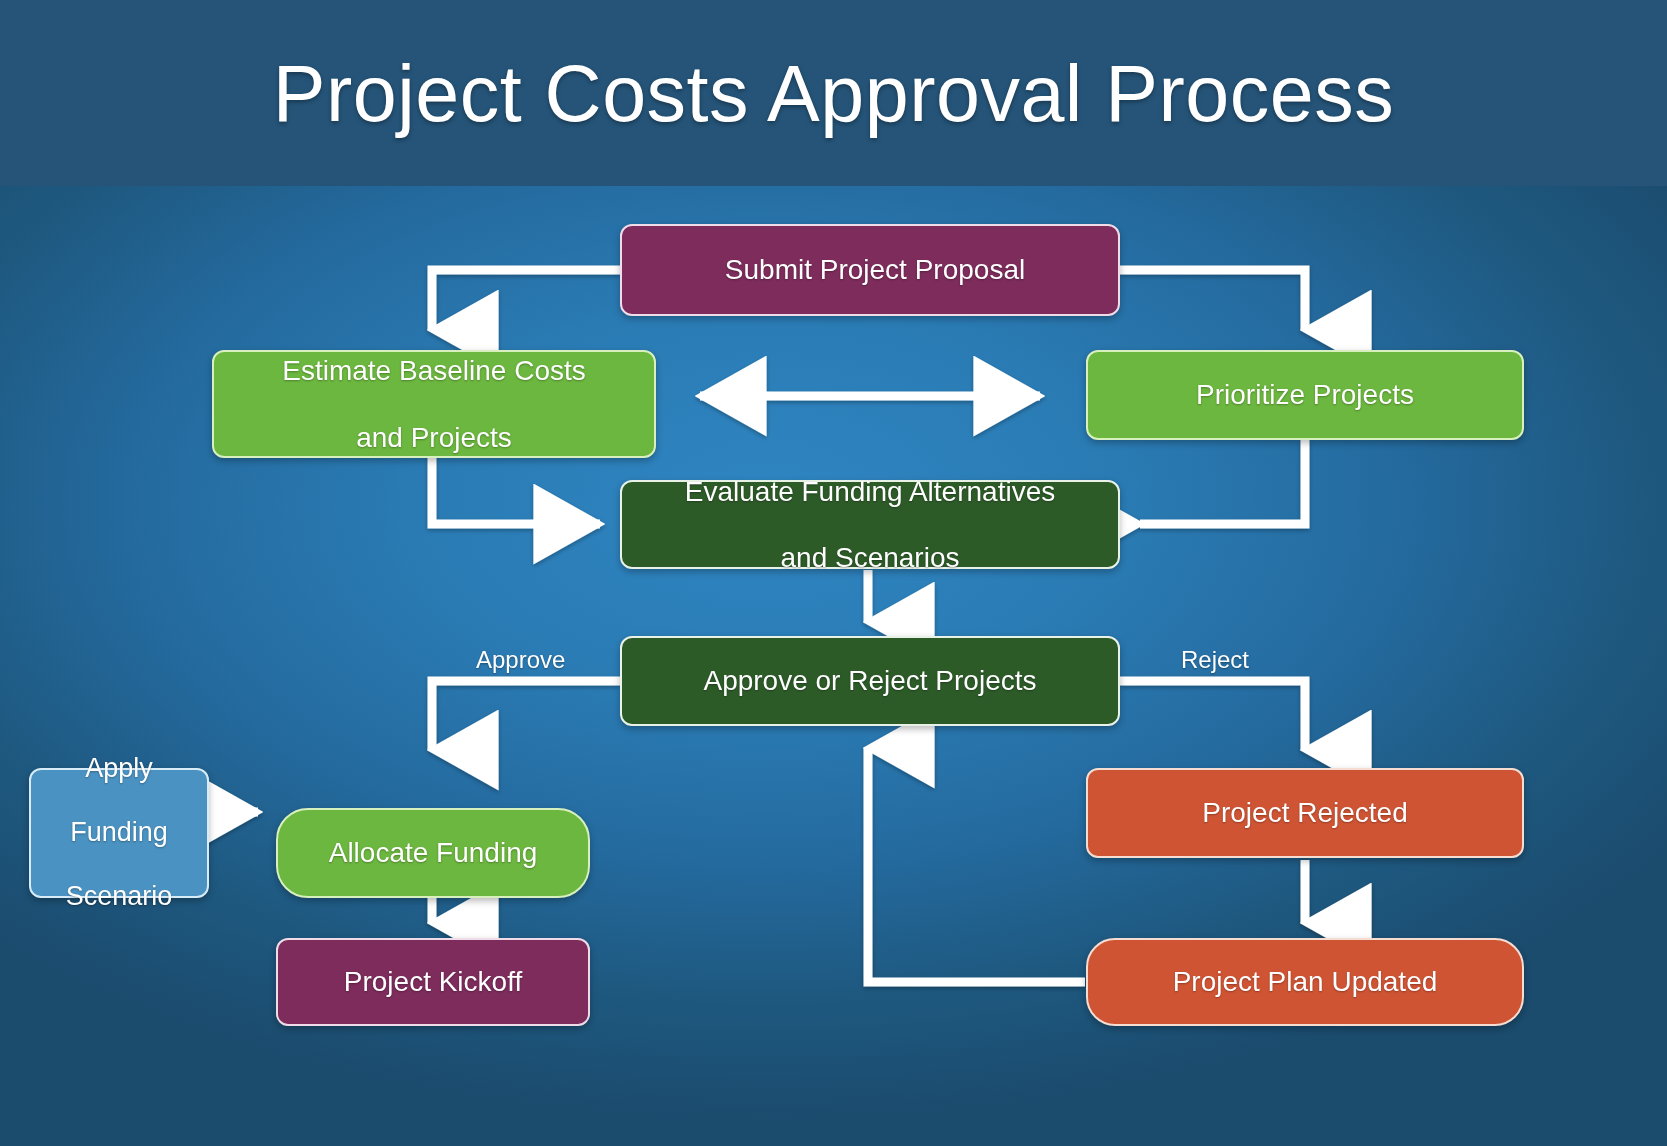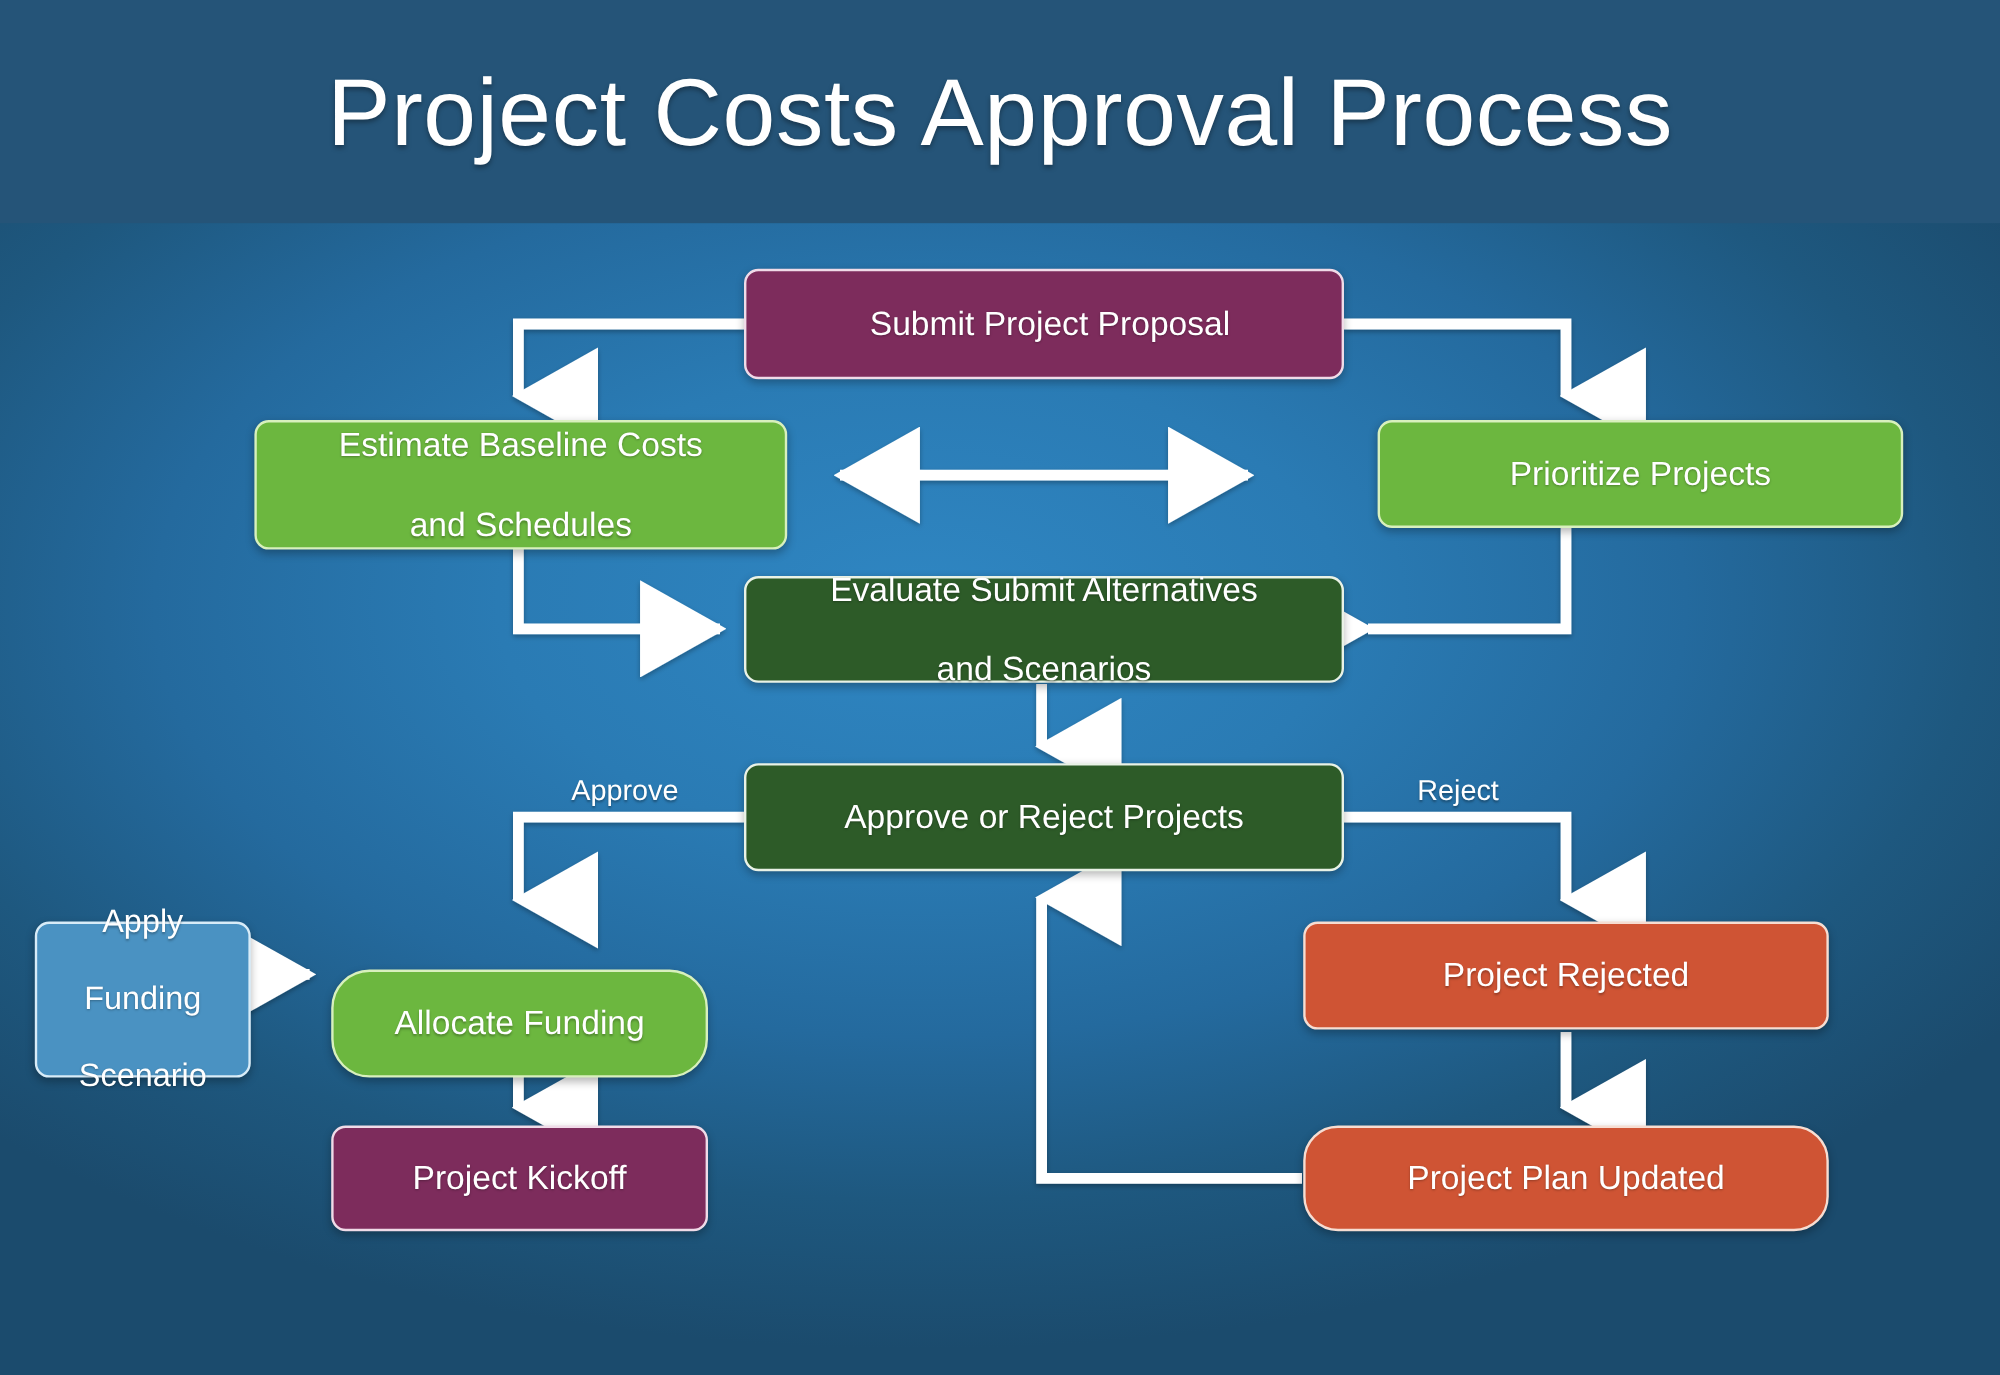--- a/index.html
+++ b/index.html
@@ -119,31 +119,31 @@
     </g>
   </svg>
 
   <div class="node purple" style="left:620px;top:224px;width:500px;height:92px;padding-left:24px;">
     <span>Submit Project Proposal</span>
   </div>
 
   <div class="node green" style="left:212px;top:350px;width:444px;height:108px;">
     <span>
       <span>Estimate Baseline Costs</span><br>
-      <span>and Schedules</span>
+      <span>and Projects</span>
     </span>
   </div>
 
-  <div class="node green" style="left:1148px;top:350px;width:438px;height:90px;">
+  <div class="node green" style="left:1086px;top:350px;width:438px;height:90px;">
     <span>Prioritize Projects</span>
   </div>
 
   <div class="node dgreen" style="left:620px;top:480px;width:500px;height:89px;">
     <span>
-      <span>Evaluate Submit Alternatives</span><br>
+      <span>Evaluate Funding Alternatives</span><br>
       <span>and Scenarios</span>
     </span>
   </div>
 
   <div class="node dgreen" style="left:620px;top:636px;width:500px;height:90px;">
     <span>Approve or Reject Projects</span>
   </div>
 
   <div class="node lblue" style="left:29px;top:768px;width:180px;height:130px;font-size:27px;">
     <span>

